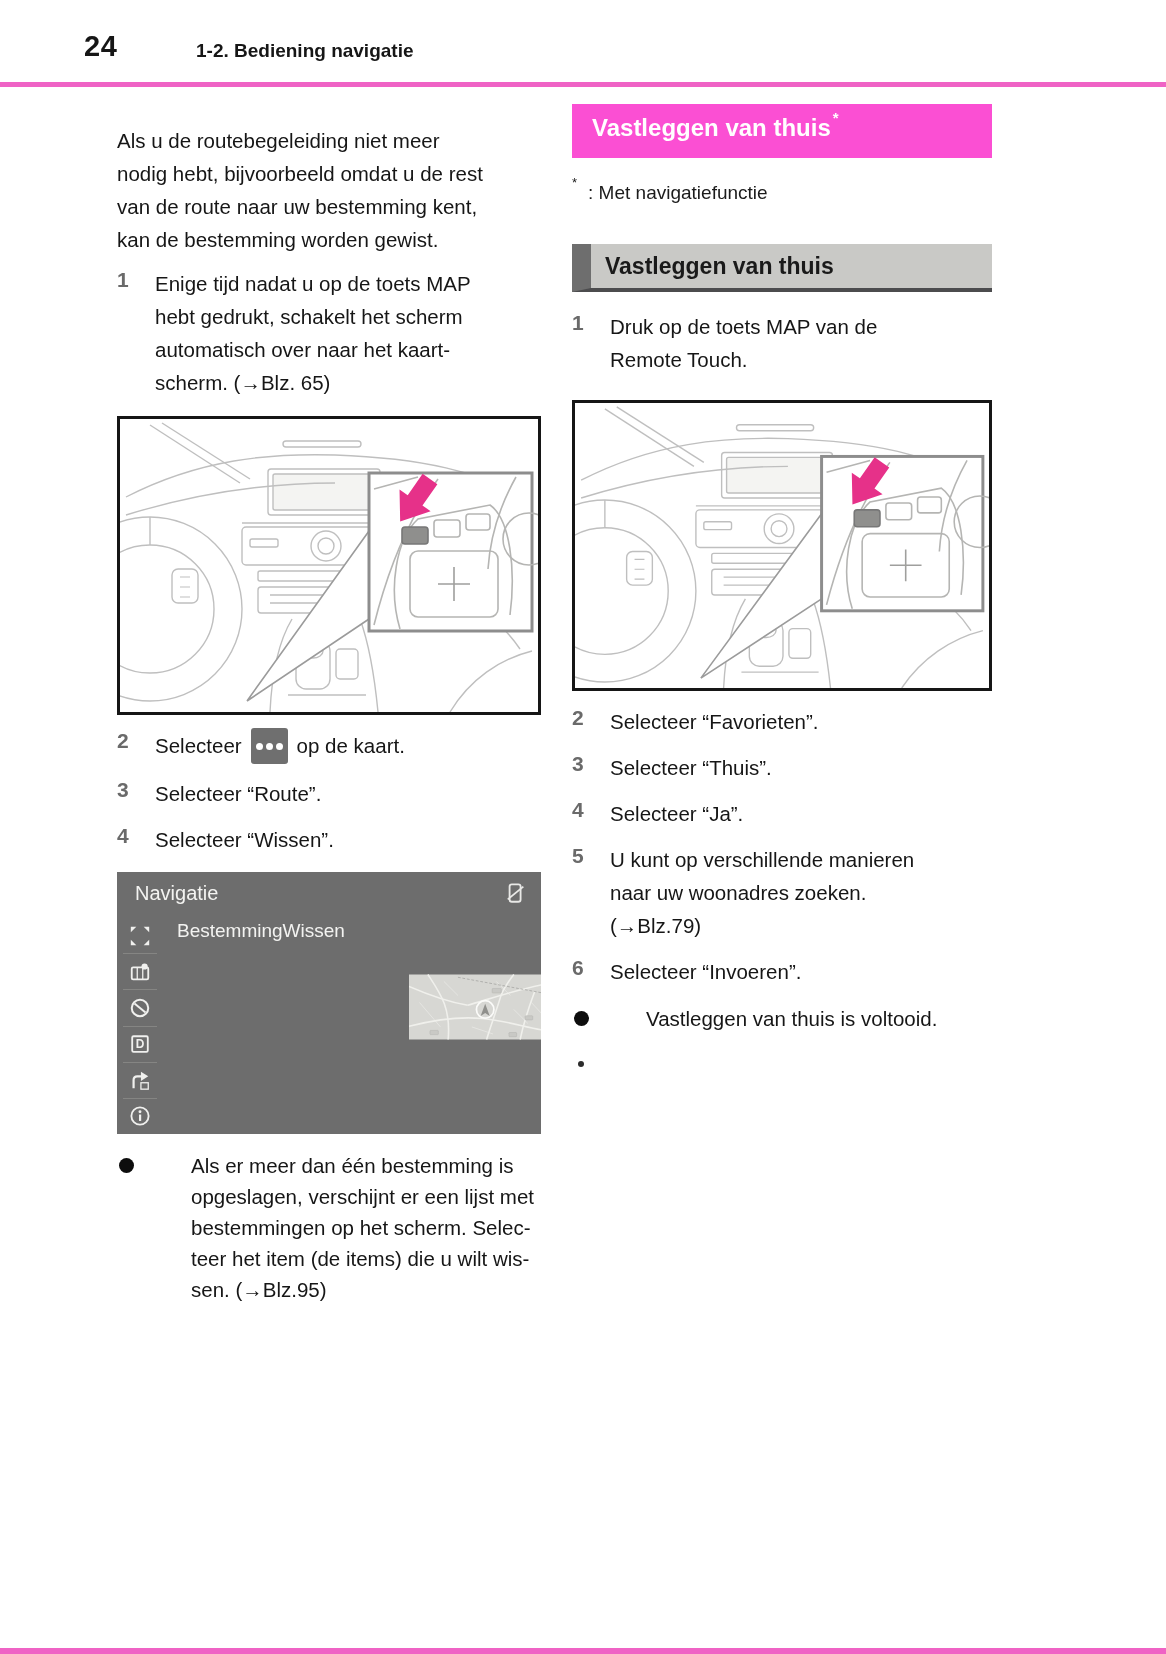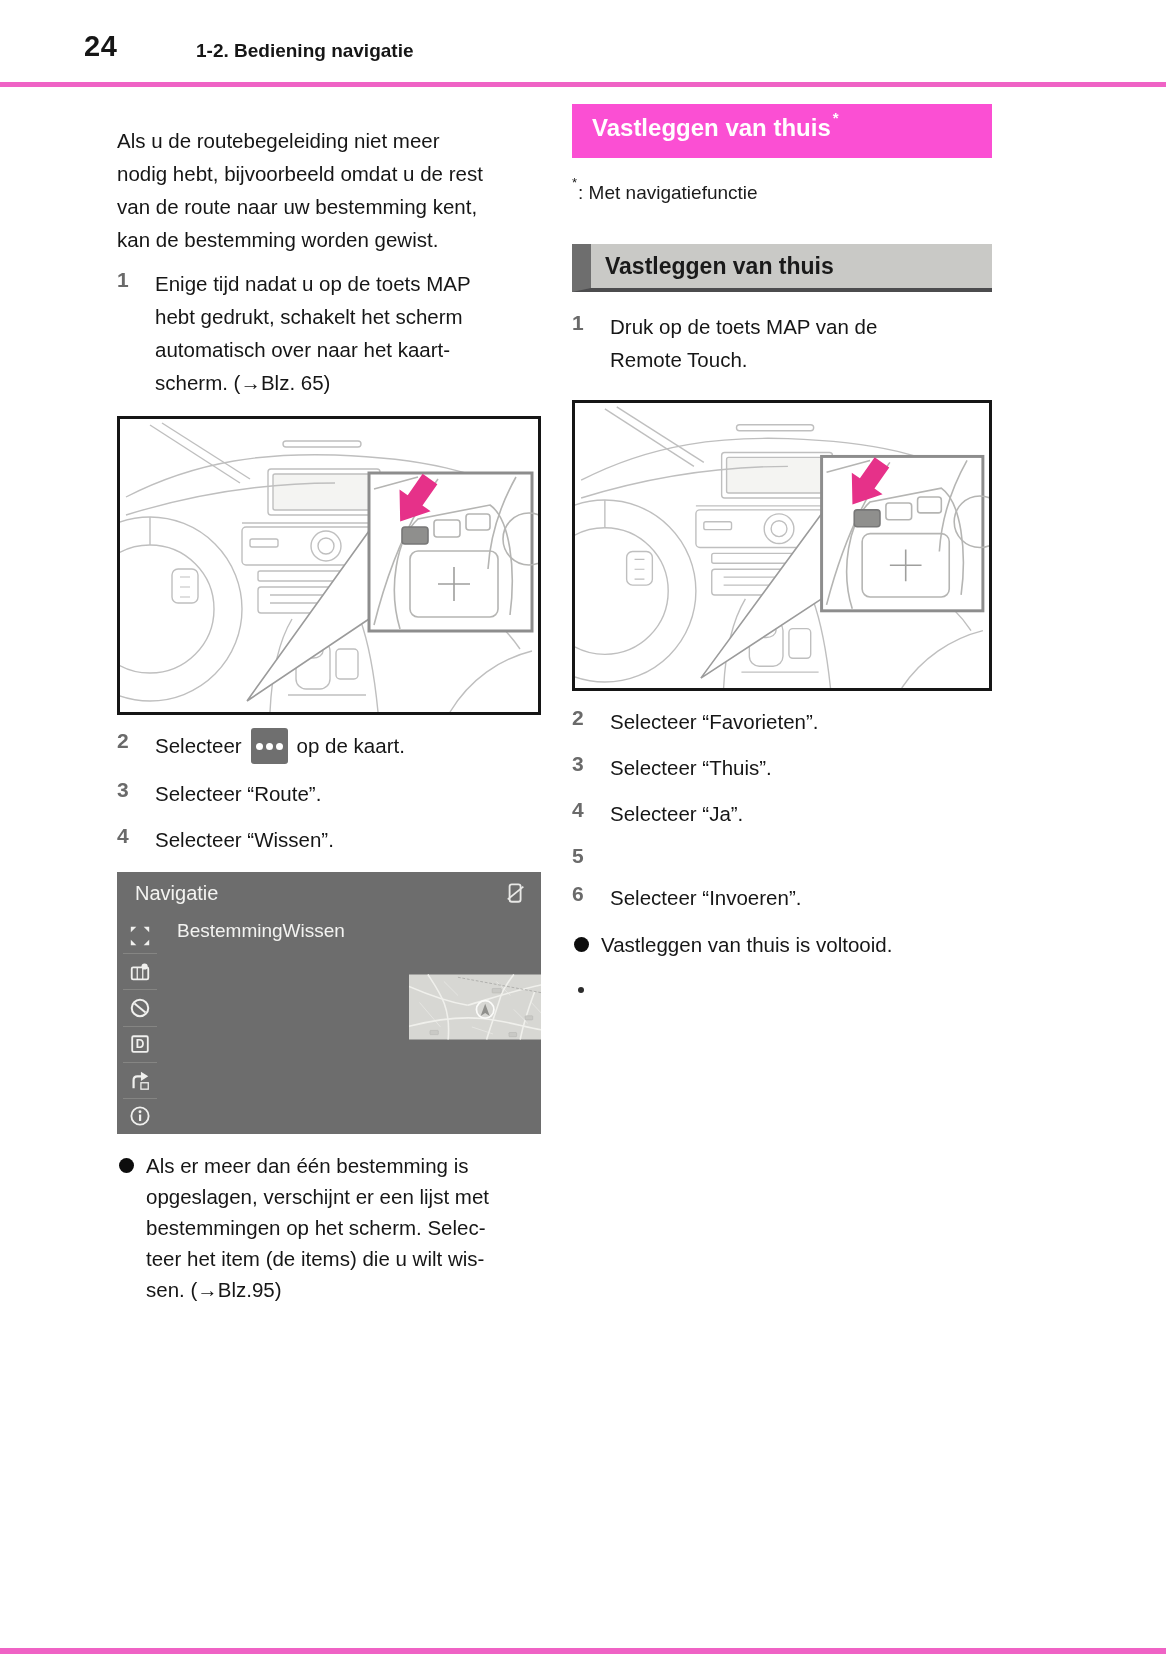--- a/index.html
+++ b/index.html
@@ -30,26 +30,26 @@
   .step-num{flex:0 0 38px;font-weight:bold;color:#6a6a6a;font-size:21px;padding-top:1px;}
   .step-text{font-size:20.5px;line-height:33px;white-space:pre-line;}
   .step-inline{font-size:20.5px;line-height:36px;white-space:normal;display:flex;align-items:center;flex-wrap:wrap;}
   .dots-btn{
     display:inline-flex;width:37px;height:36px;background:#6f6f6f;border-radius:3px;
     align-items:center;justify-content:center;gap:3px;margin:0 9px;flex:none;
   }
   .dots-btn i{display:block;width:7px;height:7px;border-radius:50%;background:#fff;}
   .figure{border:3px solid #161616;margin-top:17px;line-height:0;background:#fff;}
   .figure svg{display:block;}
-  .bullet-row{display:flex;align-items:flex-start;margin-top:16px;}
+  .bullet-row{display:flex;align-items:flex-start;margin-top:16px;gap:45px;}
   .bullet-dot{flex:none;width:15px;height:15px;border-radius:50%;background:#0d0d0d;margin:8px 12px 0 2px;}
   .bullet-text{font-size:20.5px;line-height:31px;white-space:pre-line;}
   .footnote{margin-top:22px;font-size:19px;color:#1b1b1b;}
   .footnote sup{font-size:13px;position:relative;top:-5px;}
-  .footnote span{margin-left:1px;}
+  .footnote span{margin-left:11px;}
   .note-row{display:flex;align-items:flex-start;margin-top:16px;}
   .note-dot{flex:none;width:6px;height:6px;border-radius:50%;background:#2c2c2c;margin:11px 15px 0 6px;}
   .note-text{font-size:19px;line-height:30px;white-space:pre-line;}
   
   .nav-shot{width:424px;height:262px;margin-top:16px;background:#6d6d6d;display:flex;flex-direction:column;}
   .nav-topbar{height:42px;display:flex;align-items:center;justify-content:space-between;
     padding:0 14px 0 18px;color:#f3f3f1;font-size:20px;}
   .nav-lower{flex:1;display:flex;min-height:0;}
   .nav-sidebar{flex:0 0 46px;display:flex;flex-direction:column;align-items:center;padding-top:4px;}
   .nav-sidebar .cell{height:36px;display:flex;align-items:center;justify-content:center;
@@ -356,20 +356,23 @@
     <span class="step-text">Selecteer “Thuis”.</span>
   </div>
 
   <div class="step" style="margin-top:13px;">
     <span class="step-num">4</span>
     <span class="step-text">Selecteer “Ja”.</span>
   </div>
 
   <div class="step" style="margin-top:13px;">
     <span class="step-num">5</span>
+    <span class="step-text">U kunt op verschillende manieren
+naar uw woonadres zoeken.
+(→Blz.79)</span>
   </div>
 
   <div class="step" style="margin-top:13px;">
     <span class="step-num">6</span>
     <span class="step-text">Selecteer “Invoeren”.</span>
   </div>
 
   <div class="bullet-row" style="margin-top:15px;">
     <span class="bullet-dot"></span>
     <span class="bullet-text">Vastleggen van thuis is voltooid.</span>

